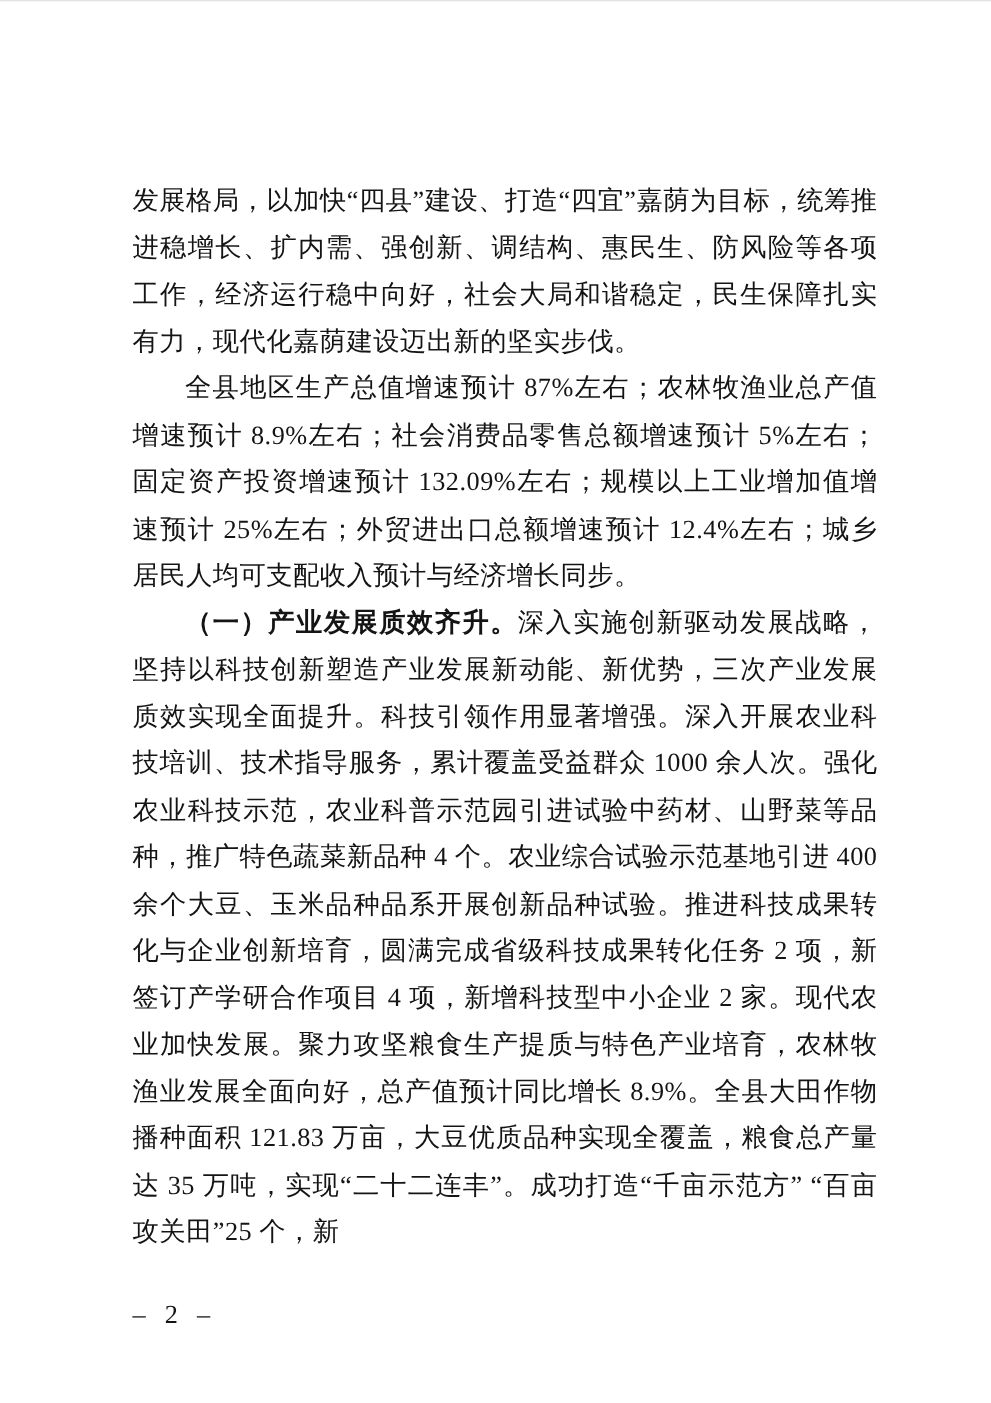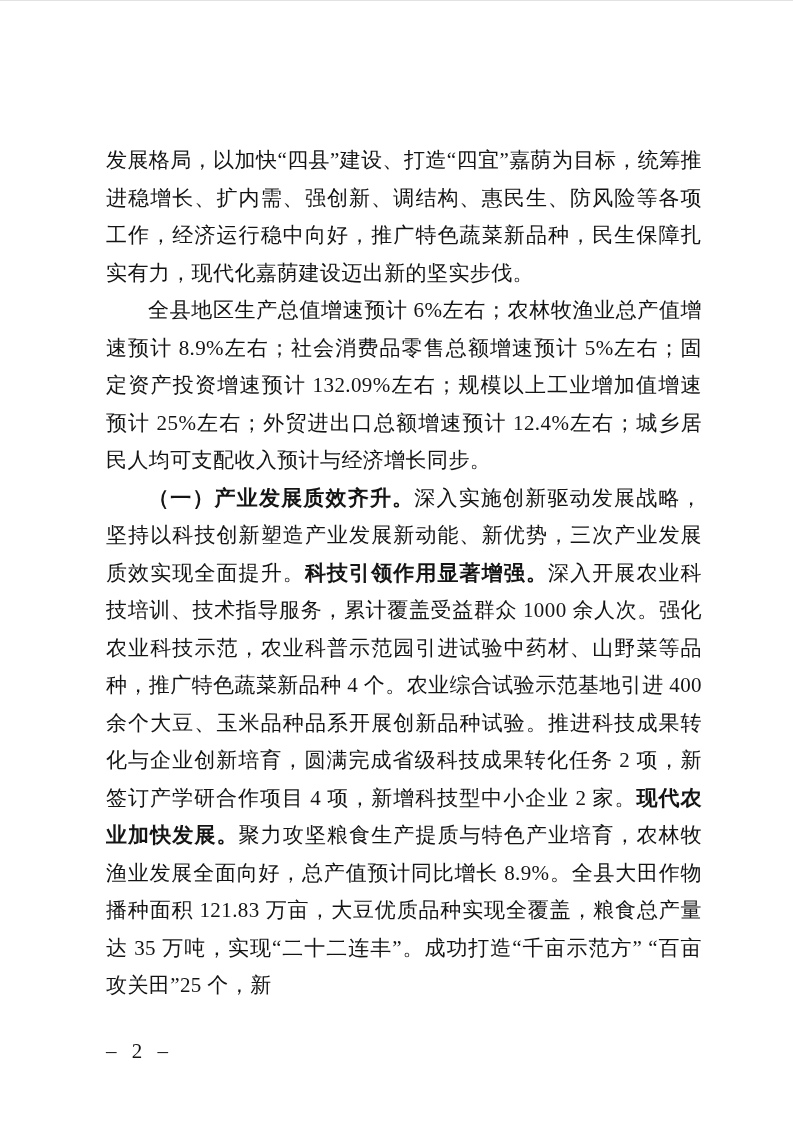--- a/index.html
+++ b/index.html
@@ -36,37 +36,37 @@
     text-indent: 2em;
   }
   .run-regular {
     font-weight: normal;
   }
   .run-kaiti {
     
     font-weight: bold;
   }
   .run-bold {
-    font-weight: bold;
+    font-weight: normal;
   }
   .page-number {
     position: absolute;
     left: 106px;
     top: 1036px;
     font-size: 21px;
     line-height: 28px;
     letter-spacing: 5px;
     color: #141414;
     font-family: "Liberation Serif", serif;
   }
 </style>
 </head>
 <body>
 
 <div class="page">
   <div class="doc-body">
 
-  <p class="para"><span class="run-regular">发展格局，以加快“四县”建设、打造“四宜”嘉荫为目标，统筹推进稳增长、扩内需、强创新、调结构、惠民生、防风险等各项工作，经济运行稳中向好，推广特色蔬菜新品种，民生保障扎实有力，现代化嘉荫建设迈出新的坚实步伐。</span></p>
-      <p class="para indent"><span class="run-regular">全县地区生产总值增速预计 6%左右；农林牧渔业总产值增速预计 8.9%左右；社会消费品零售总额增速预计 5%左右；固定资产投资增速预计 132.09%左右；规模以上工业增加值增速预计 25%左右；外贸进出口总额增速预计 12.4%左右；城乡居民人均可支配收入预计与经济增长同步。</span></p>
+  <p class="para"><span class="run-regular">发展格局，以加快“四县”建设、打造“四宜”嘉荫为目标，统筹推进稳增长、扩内需、强创新、调结构、惠民生、防风险等各项工作，经济运行稳中向好，社会大局和谐稳定，民生保障扎实有力，现代化嘉荫建设迈出新的坚实步伐。</span></p>
+      <p class="para indent"><span class="run-regular">全县地区生产总值增速预计 87%左右；农林牧渔业总产值增速预计 8.9%左右；社会消费品零售总额增速预计 5%左右；固定资产投资增速预计 132.09%左右；规模以上工业增加值增速预计 25%左右；外贸进出口总额增速预计 12.4%左右；城乡居民人均可支配收入预计与经济增长同步。</span></p>
       <p class="para indent"><span class="run-kaiti">（一）产业发展质效齐升。</span><span class="run-regular">深入实施创新驱动发展战略，坚持以科技创新塑造产业发展新动能、新优势，三次产业发展质效实现全面提升。</span><span class="run-bold">科技引领作用显著增强。</span><span class="run-regular">深入开展农业科技培训、技术指导服务，累计覆盖受益群众 1000 余人次。强化农业科技示范，农业科普示范园引进试验中药材、山野菜等品种，推广特色蔬菜新品种 4 个。农业综合试验示范基地引进 400 余个大豆、玉米品种品系开展创新品种试验。推进科技成果转化与企业创新培育，圆满完成省级科技成果转化任务 2 项，新签订产学研合作项目 4 项，新增科技型中小企业 2 家。</span><span class="run-bold">现代农业加快发展。</span><span class="run-regular">聚力攻坚粮食生产提质与特色产业培育，农林牧渔业发展全面向好，总产值预计同比增长 8.9%。全县大田作物播种面积 121.83 万亩，大豆优质品种实现全覆盖，粮食总产量达 35 万吨，实现“二十二连丰”。成功打造“千亩示范方” “百亩攻关田”25 个，新</span></p>
     </div>
   <div class="page-number">– 2 –</div>
 </div>
 
 </body></html>

